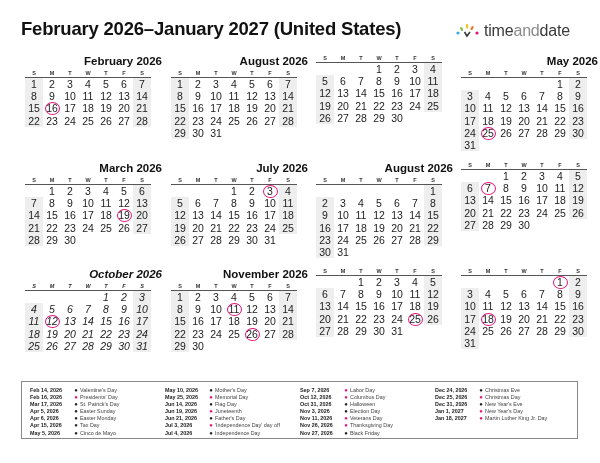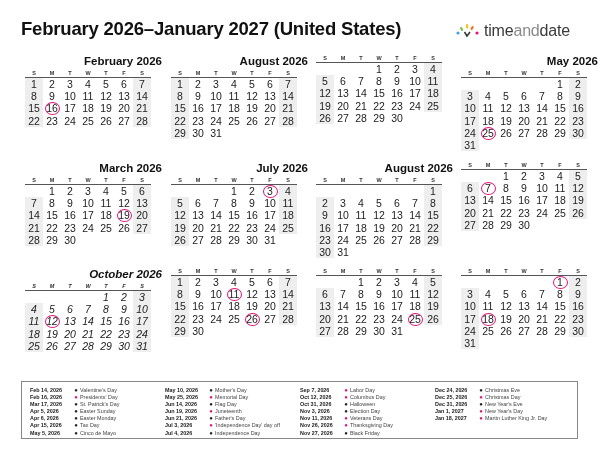--- a/index.html
+++ b/index.html
@@ -462,20 +462,21 @@
         <div class="cell we">25</div>
         <div class="cell">26</div>
         <div class="cell">27</div>
         <div class="cell">28</div>
         <div class="cell">29</div>
         <div class="cell">30</div>
         <div class="cell we">31</div>
       </div>
     </div>
     <div class="month" style="left: 146px; top: 213px;">
+      <div class="month-title">November 2026</div>
       <div class="dow">
         <span>S</span>
         <span>M</span>
         <span>T</span>
         <span>W</span>
         <span>T</span>
         <span>F</span>
         <span>S</span>
       </div>
       <div class="grid">

